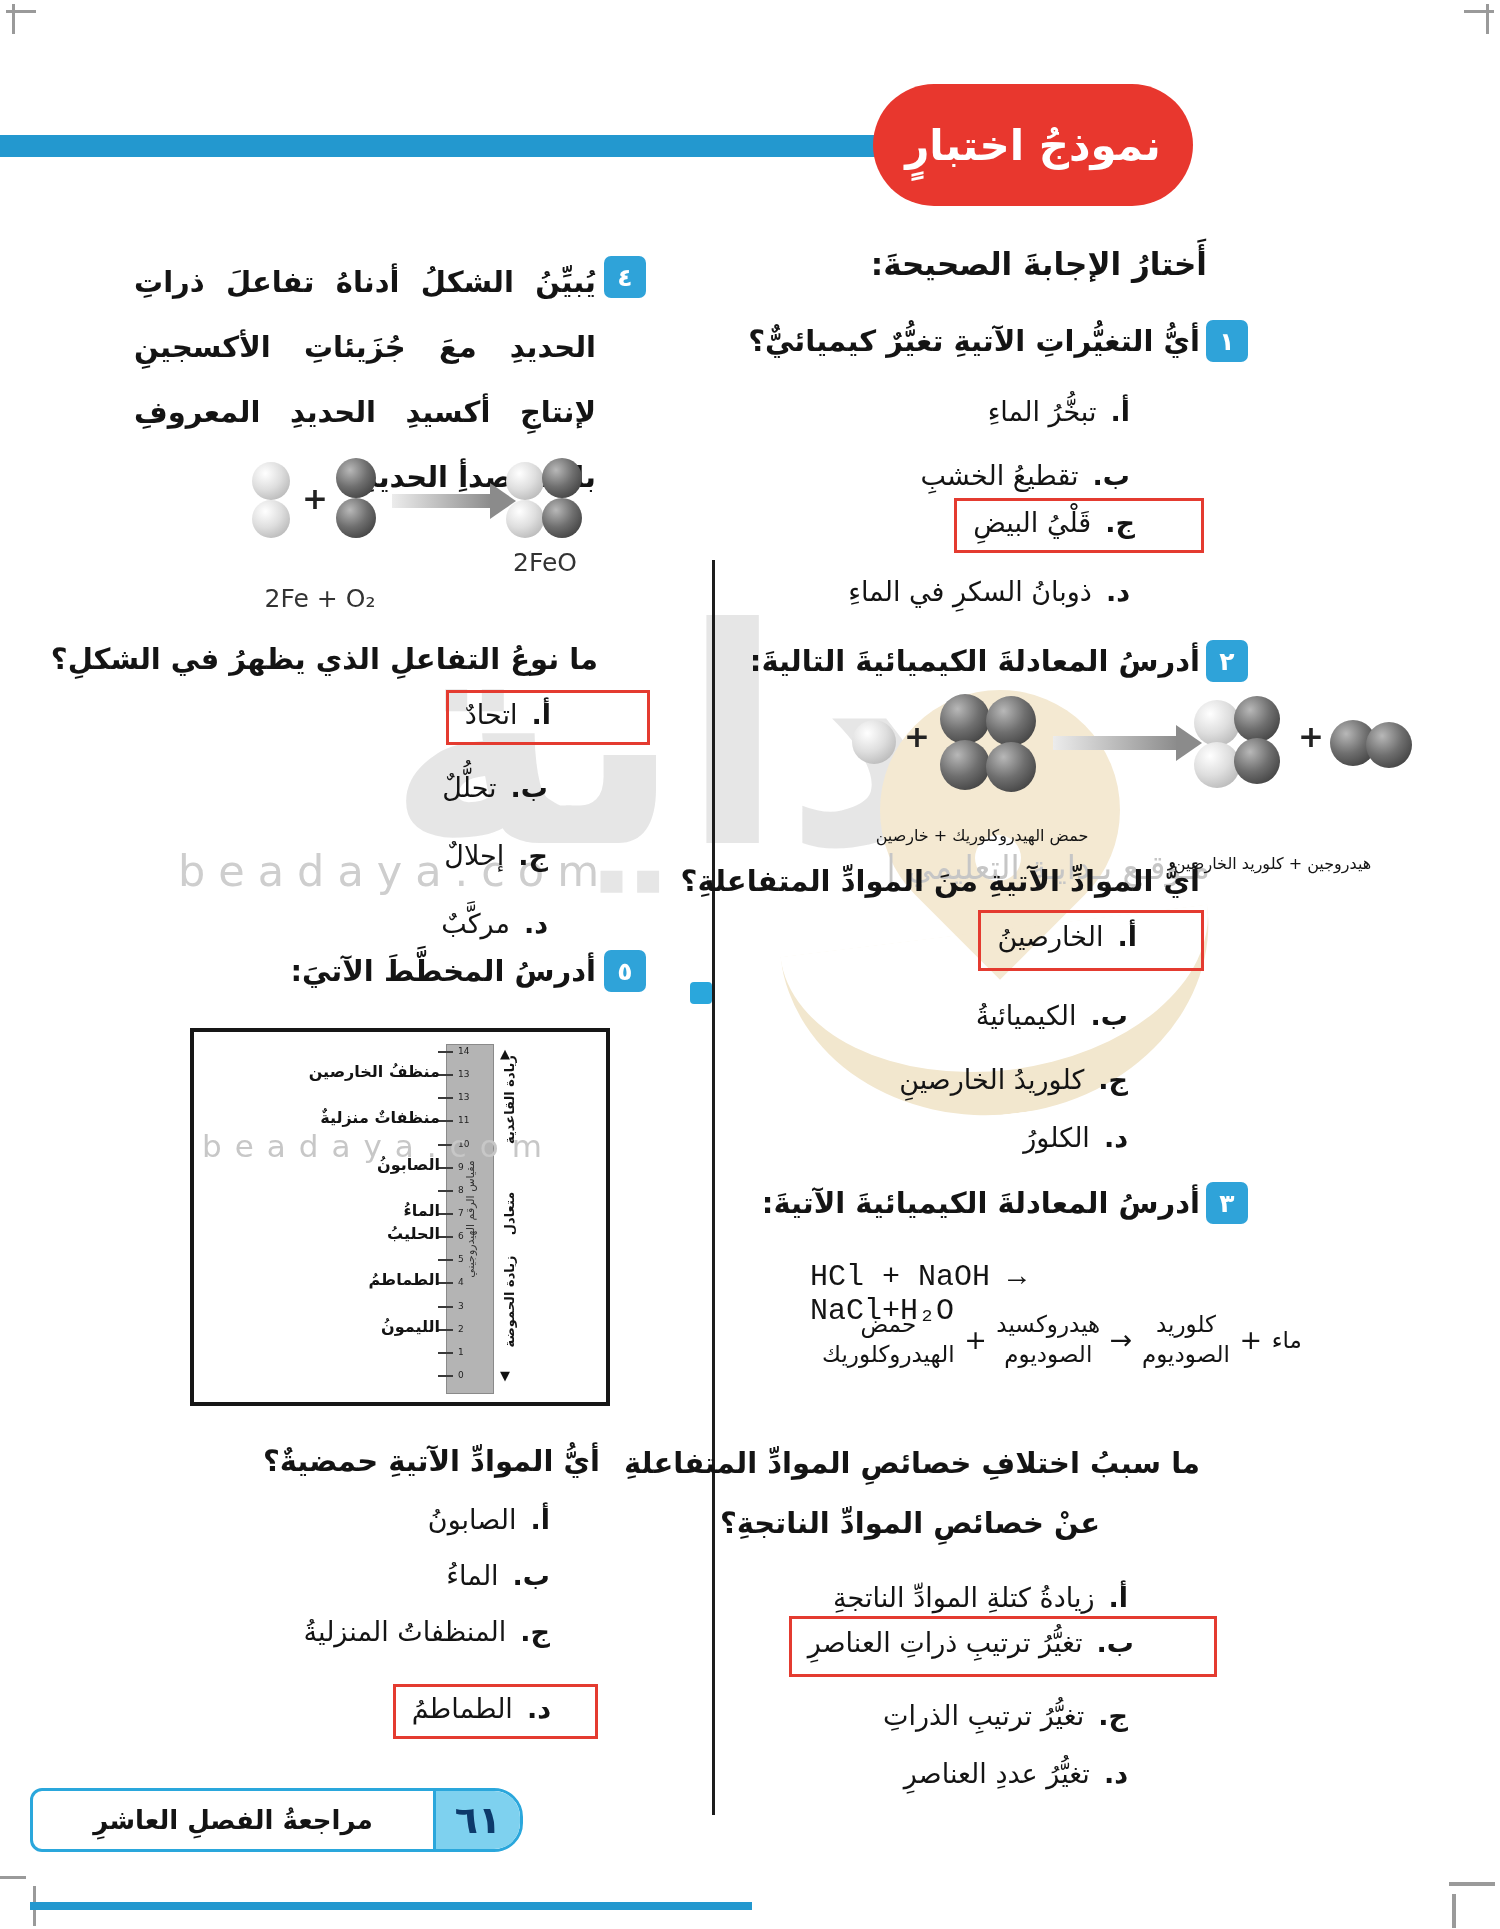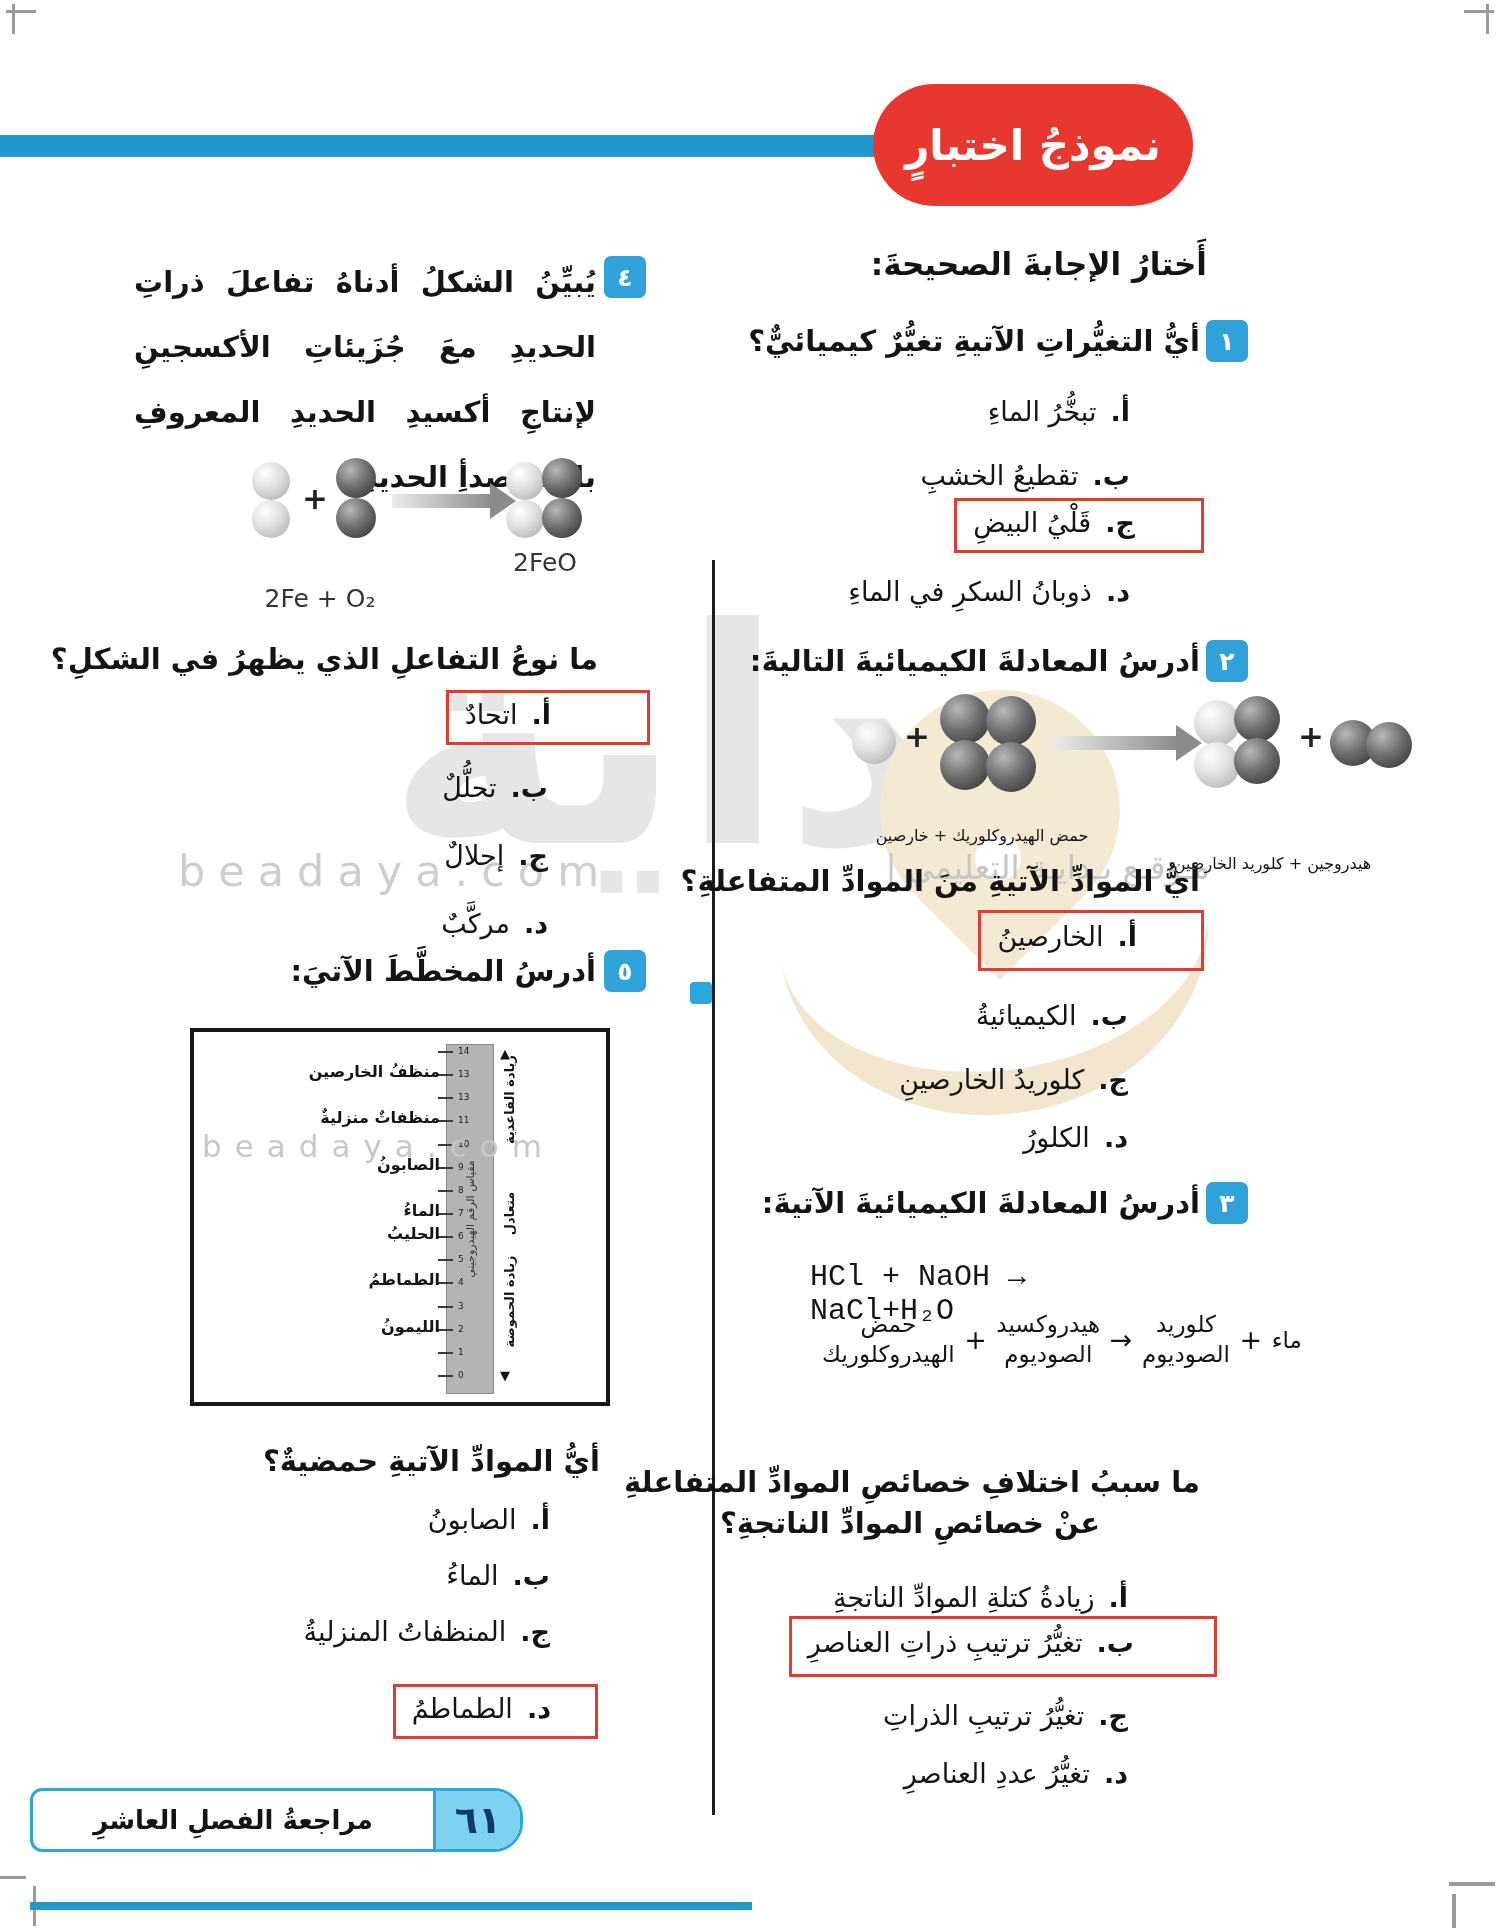--- a/index.html
+++ b/index.html
@@ -182,21 +182,21 @@
       <span>الصوديوم</span>
     </div>
     <span class="sym">→</span>
     <div class="stack">
       <span>كلوريد</span>
       <span>الصوديوم</span>
     </div>
     <span class="sym">+</span>
     <span>ماء</span>
   </div>
-  <div class="qtext" style="right:300px;top:1446px;margin-top:19px;">ما سببُ اختلافِ خصائصِ الموادِّ المتفاعلةِ</div>
+  <div class="qtext" style="right:300px;top:1446px;">ما سببُ اختلافِ خصائصِ الموادِّ المتفاعلةِ</div>
   <div class="qtext" style="right:400px;top:1506px;">عنْ خصائصِ الموادِّ الناتجةِ؟</div>
   <div class="opt" style="right:372px;top:1582px;">
     <span class="ol">أ.</span>
     <span>زيادةُ كتلةِ الموادِّ الناتجةِ</span>
   </div>
   <div class="opt red-box" style="right:283px;top:1616px;padding:8px 80px 16px 16px;">
     <span class="ol">ب.</span>
     <span>تغيُّرُ ترتيبِ ذراتِ العناصرِ</span>
   </div>
   <div class="opt" style="right:372px;top:1700px;">

